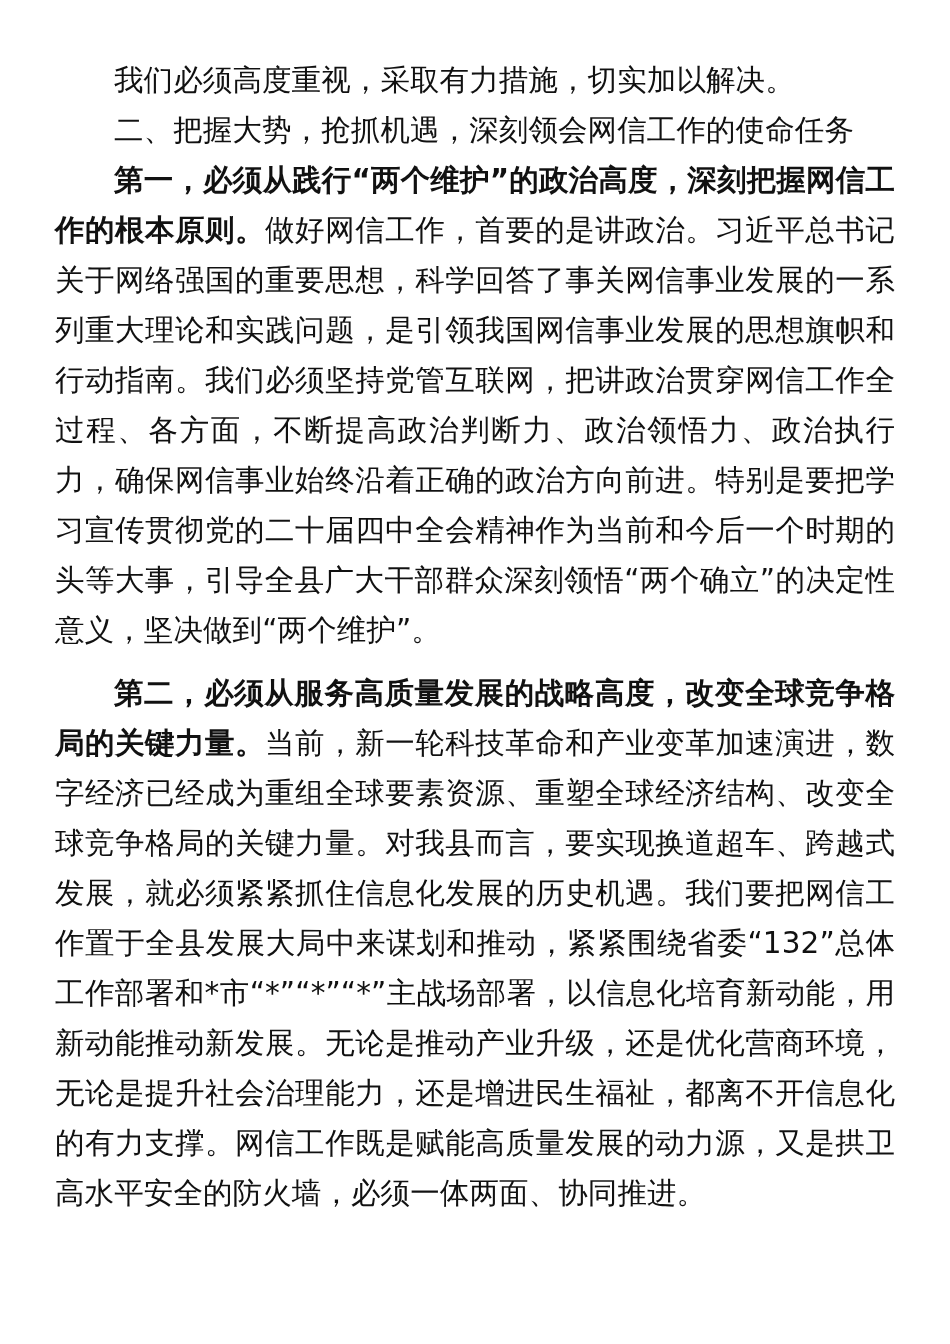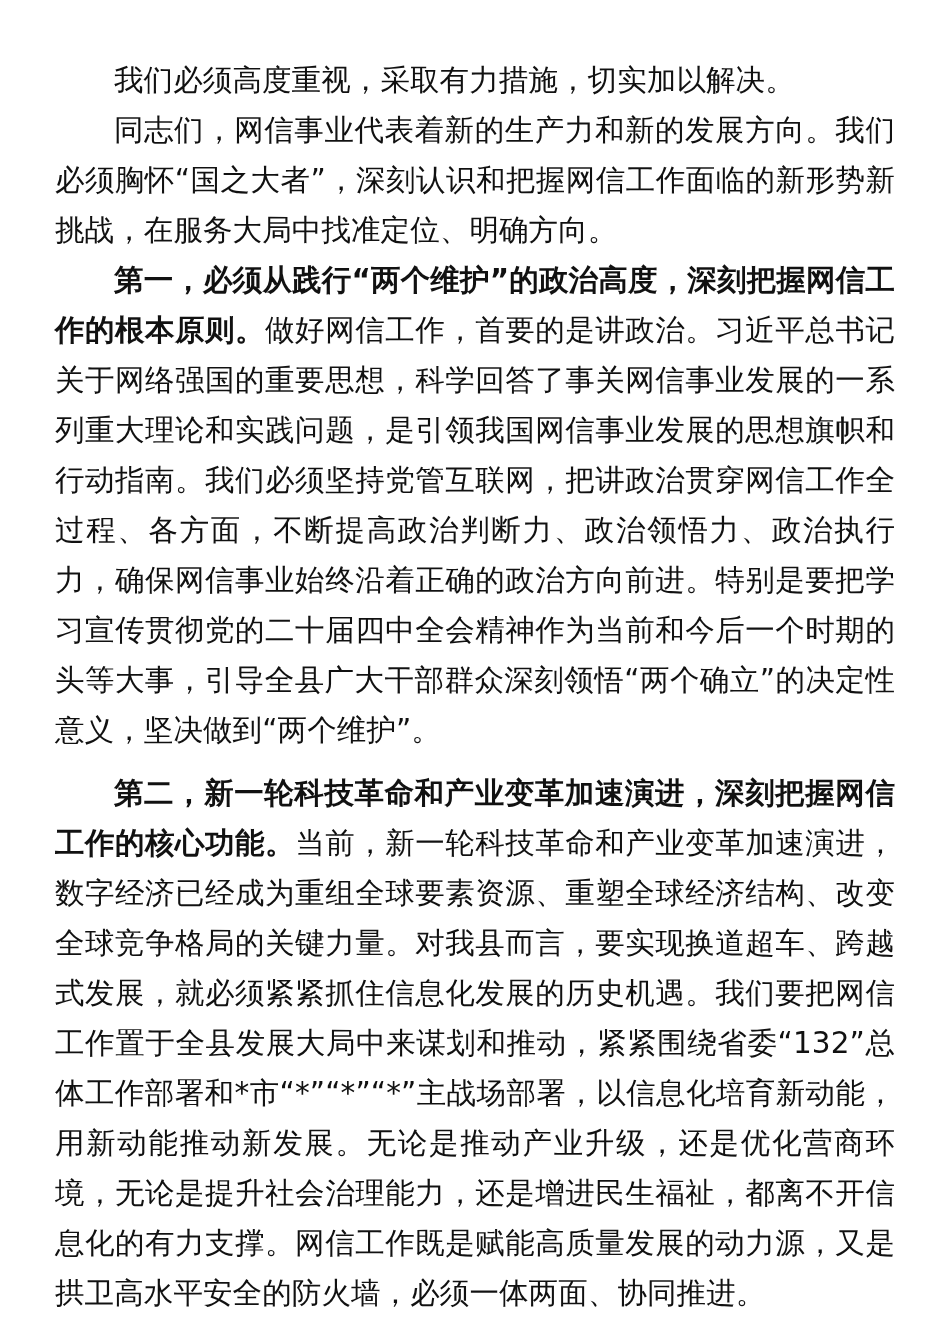--- a/index.html
+++ b/index.html
@@ -44,27 +44,27 @@
 </head>
 <body>
 
 <div class="page">
   <div class="doc-body">
 
     <p class="para">
       <span>我们必须高度重视，采取有力措施，切实加以解决。</span>
     </p>
 
+    <p class="para">
+      <span>二、把握大势，抢抓机遇，深刻领会网信工作的使命任务</span>
+    </p>
 
-    <p class="para">
-      <span>同志们，网信事业代表着新的生产力和新的发展方向。我们必须胸怀“国之大者”，深刻认识和把握网信工作面临的新形势新挑战，在服务大局中找准定位、明确方向。</span>
-    </p>
 
     <p class="para gap-after">
       <span class="lead">第一，必须从践行“两个维护”的政治高度，深刻把握网信工作的根本原则。</span><span>做好网信工作，首要的是讲政治。习近平总书记关于网络强国的重要思想，科学回答了事关网信事业发展的一系列重大理论和实践问题，是引领我国网信事业发展的思想旗帜和行动指南。我们必须坚持党管互联网，把讲政治贯穿网信工作全过程、各方面，不断提高政治判断力、政治领悟力、政治执行力，确保网信事业始终沿着正确的政治方向前进。特别是要把学习宣传贯彻党的二十届四中全会精神作为当前和今后一个时期的头等大事，引导全县广大干部群众深刻领悟“两个确立”的决定性意义，坚决做到“两个维护”。</span>
     </p>
 
     <p class="para">
-      <span class="lead">第二，新一轮科技革命和产业变革加速演进，深刻把握网信工作的核心功能。</span><span>当前，新一轮科技革命和产业变革加速演进，数字经济已经成为重组全球要素资源、重塑全球经济结构、改变全球竞争格局的关键力量。对我县而言，要实现换道超车、跨越式发展，就必须紧紧抓住信息化发展的历史机遇。我们要把网信工作置于全县发展大局中来谋划和推动，紧紧围绕省委“132”总体工作部署和*市“*”“*”“*”主战场部署，以信息化培育新动能，用新动能推动新发展。无论是推动产业升级，还是优化营商环境，无论是提升社会治理能力，还是增进民生福祉，都离不开信息化的有力支撑。网信工作既是赋能高质量发展的动力源，又是拱卫高水平安全的防火墙，必须一体两面、协同推进。</span>
+      <span class="lead">第二，必须从服务高质量发展的战略高度，改变全球竞争格局的关键力量。</span><span>当前，新一轮科技革命和产业变革加速演进，数字经济已经成为重组全球要素资源、重塑全球经济结构、改变全球竞争格局的关键力量。对我县而言，要实现换道超车、跨越式发展，就必须紧紧抓住信息化发展的历史机遇。我们要把网信工作置于全县发展大局中来谋划和推动，紧紧围绕省委“132”总体工作部署和*市“*”“*”“*”主战场部署，以信息化培育新动能，用新动能推动新发展。无论是推动产业升级，还是优化营商环境，无论是提升社会治理能力，还是增进民生福祉，都离不开信息化的有力支撑。网信工作既是赋能高质量发展的动力源，又是拱卫高水平安全的防火墙，必须一体两面、协同推进。</span>
     </p>
 
   </div>
 </div>
 
 </body></html>

